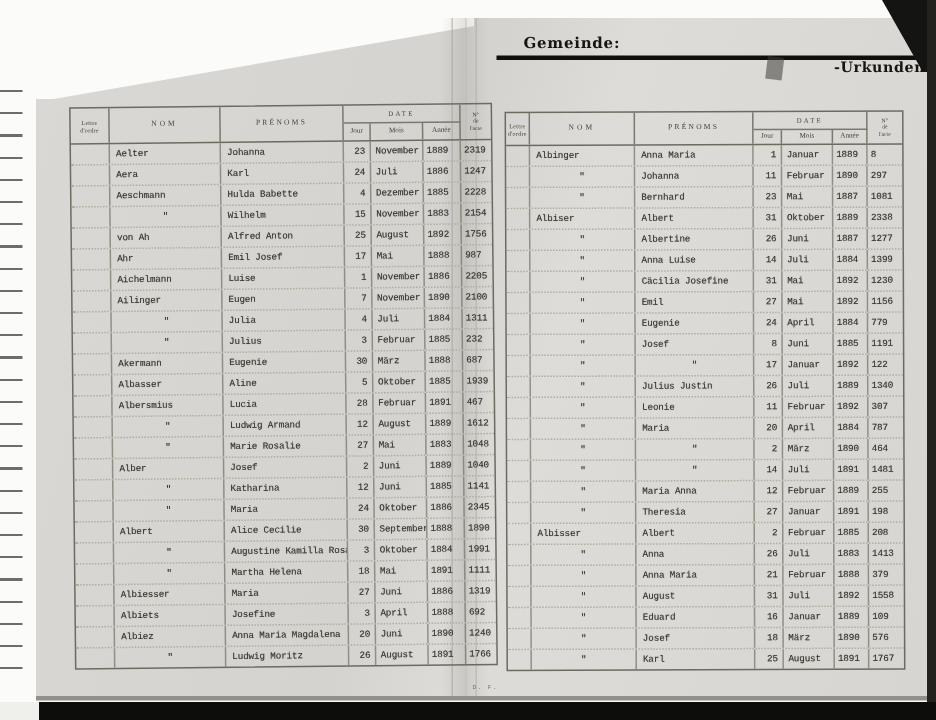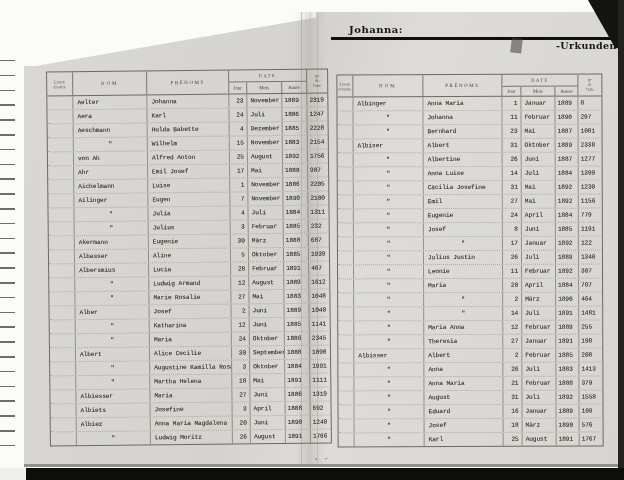--- a/index.html
+++ b/index.html
@@ -109,21 +109,21 @@
 <body>
 
 <div class="abs book"></div>
 <div class="abs corner-cut"></div>
 <div class="abs gutter"></div>
 <div class="abs crease c1"></div>
 <div class="abs crease c2"></div>
 <div class="abs crease c3"></div>
 <div class="abs ruled-strip"></div>
 
-<div class="abs gemeinde">Johanna:</div>
+<div class="abs gemeinde">Gemeinde:</div>
 <div class="abs header-rule"></div>
 <div class="abs urkunden">-Urkunden.</div>
 <div class="abs smudge"></div>
 
 <div class="reg-table table-left">
   <div class="thead">
     <div class="th th-lettre">
       <span>Lettre</span>
       <span>d'ordre</span>
     </div>

